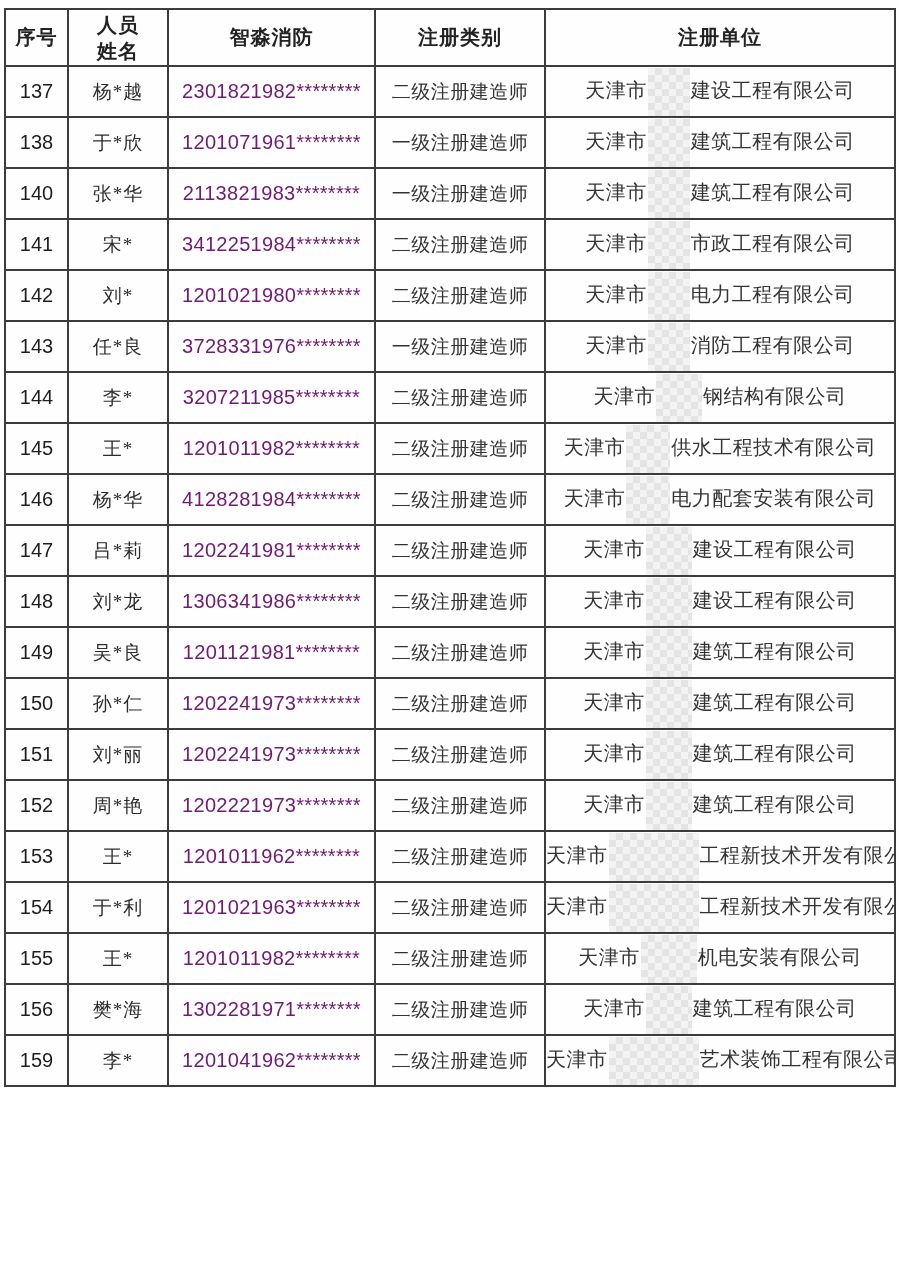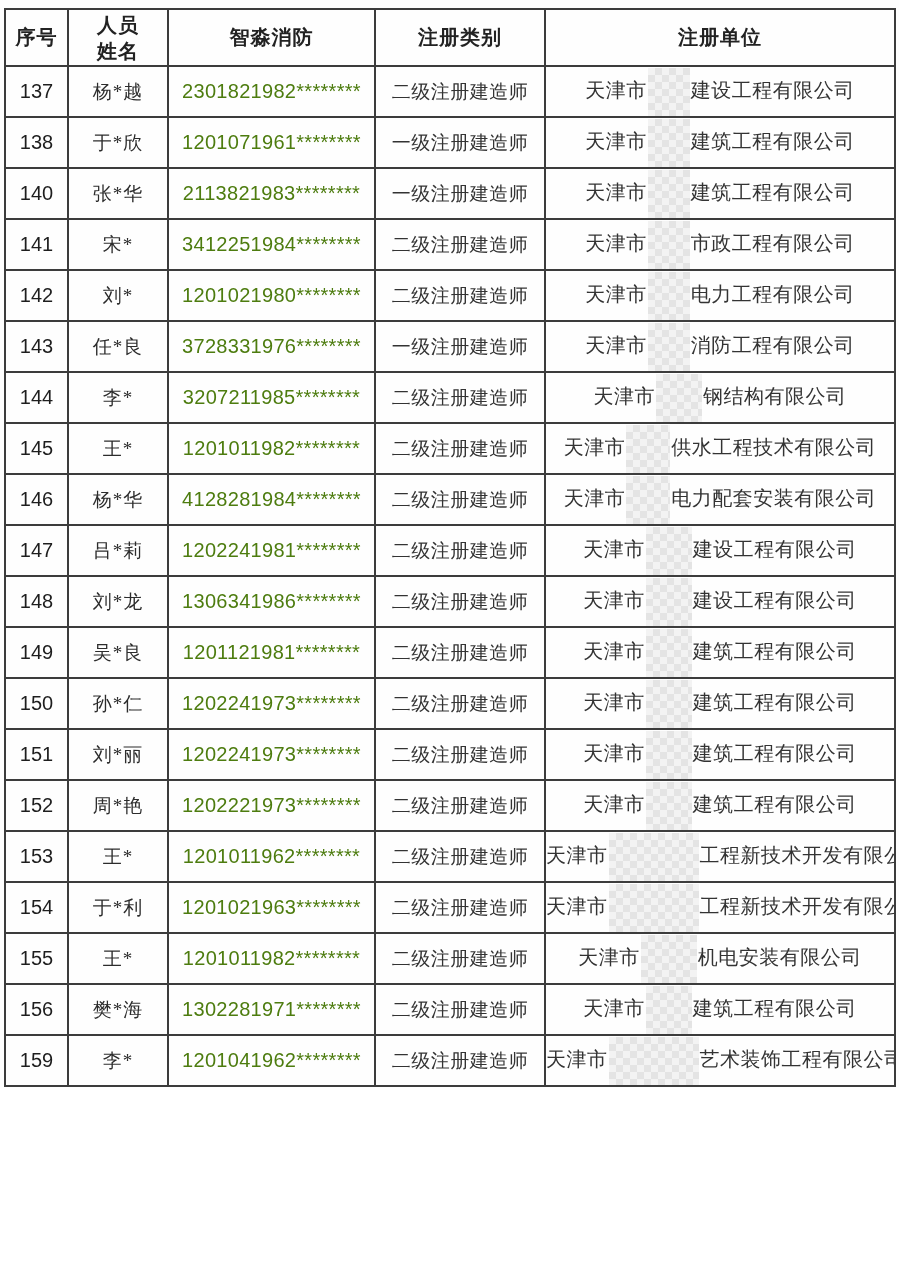--- a/index.html
+++ b/index.html
@@ -12,21 +12,21 @@
     border-collapse:collapse;table-layout:fixed;background:#fefefe;
   }
   th,td{
     border:2px solid #3c3c3c;padding:0;text-align:center;vertical-align:middle;overflow:hidden;
   }
   thead tr{height:57px;}
   tbody tr{height:51px;}
   th{font-size:20px;font-weight:600;letter-spacing:1px;color:#222;}
   .wrap2{display:inline-block;width:46px;line-height:1.3;word-break:break-all;}
   .c-no{font-family:"Liberation Sans","DejaVu Sans",sans-serif;font-size:20px;color:#1e1e1e;}
-  .c-id{font-family:"Liberation Sans","DejaVu Sans",sans-serif;font-size:20px;color:#4d7c0f;
+  .c-id{font-family:"Liberation Sans","DejaVu Sans",sans-serif;font-size:20px;color:#701a75;
         letter-spacing:.3px;white-space:nowrap;}
   .c-name{font-size:19px;letter-spacing:1px;color:#2c2c2c;}
   .c-cat{font-size:19px;letter-spacing:.5px;color:#333;white-space:nowrap;}
   .c-unit{font-size:20px;letter-spacing:.5px;color:#333;white-space:nowrap;}
   .mask{
     display:inline-block;vertical-align:middle;height:48px;margin:0 1px;
     background:repeating-conic-gradient(#e4e4e4 0% 25%, #f3f3f3 0% 50%);
     background-size:14px 14px;filter:blur(.7px);
   }
   .watermark{

